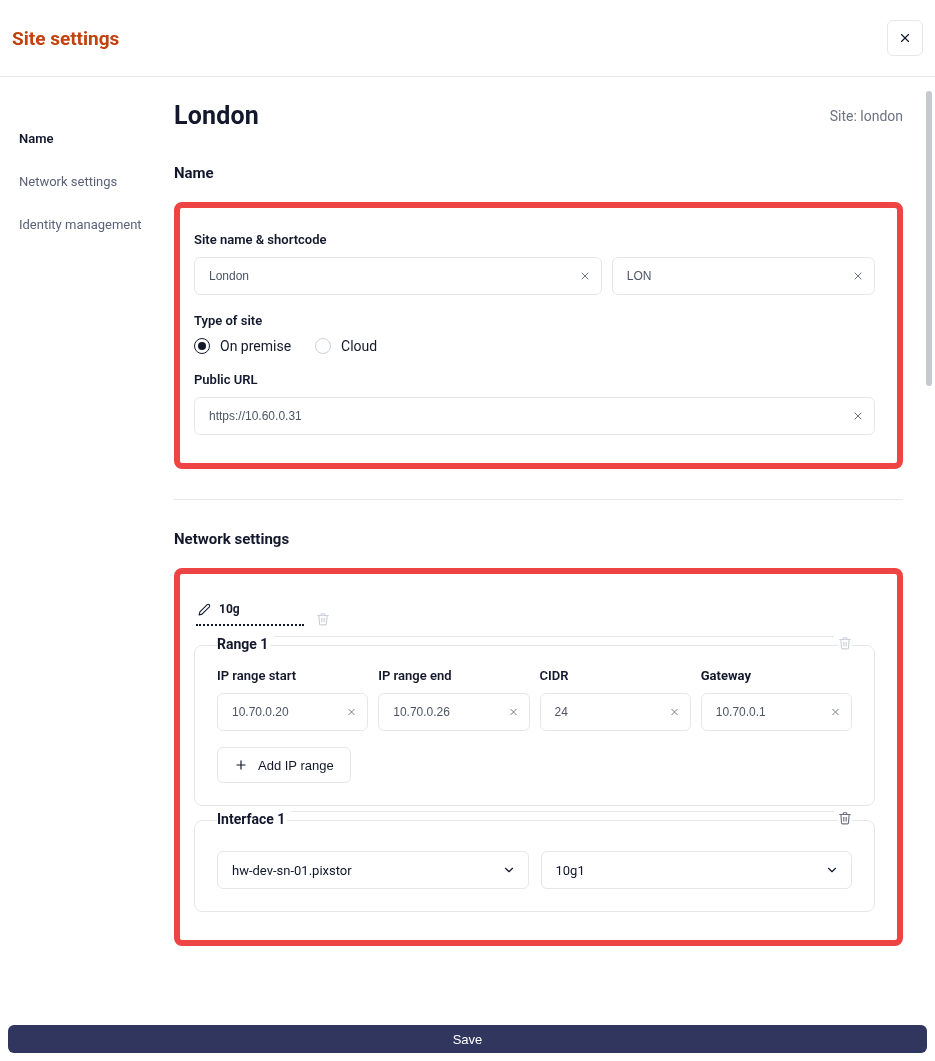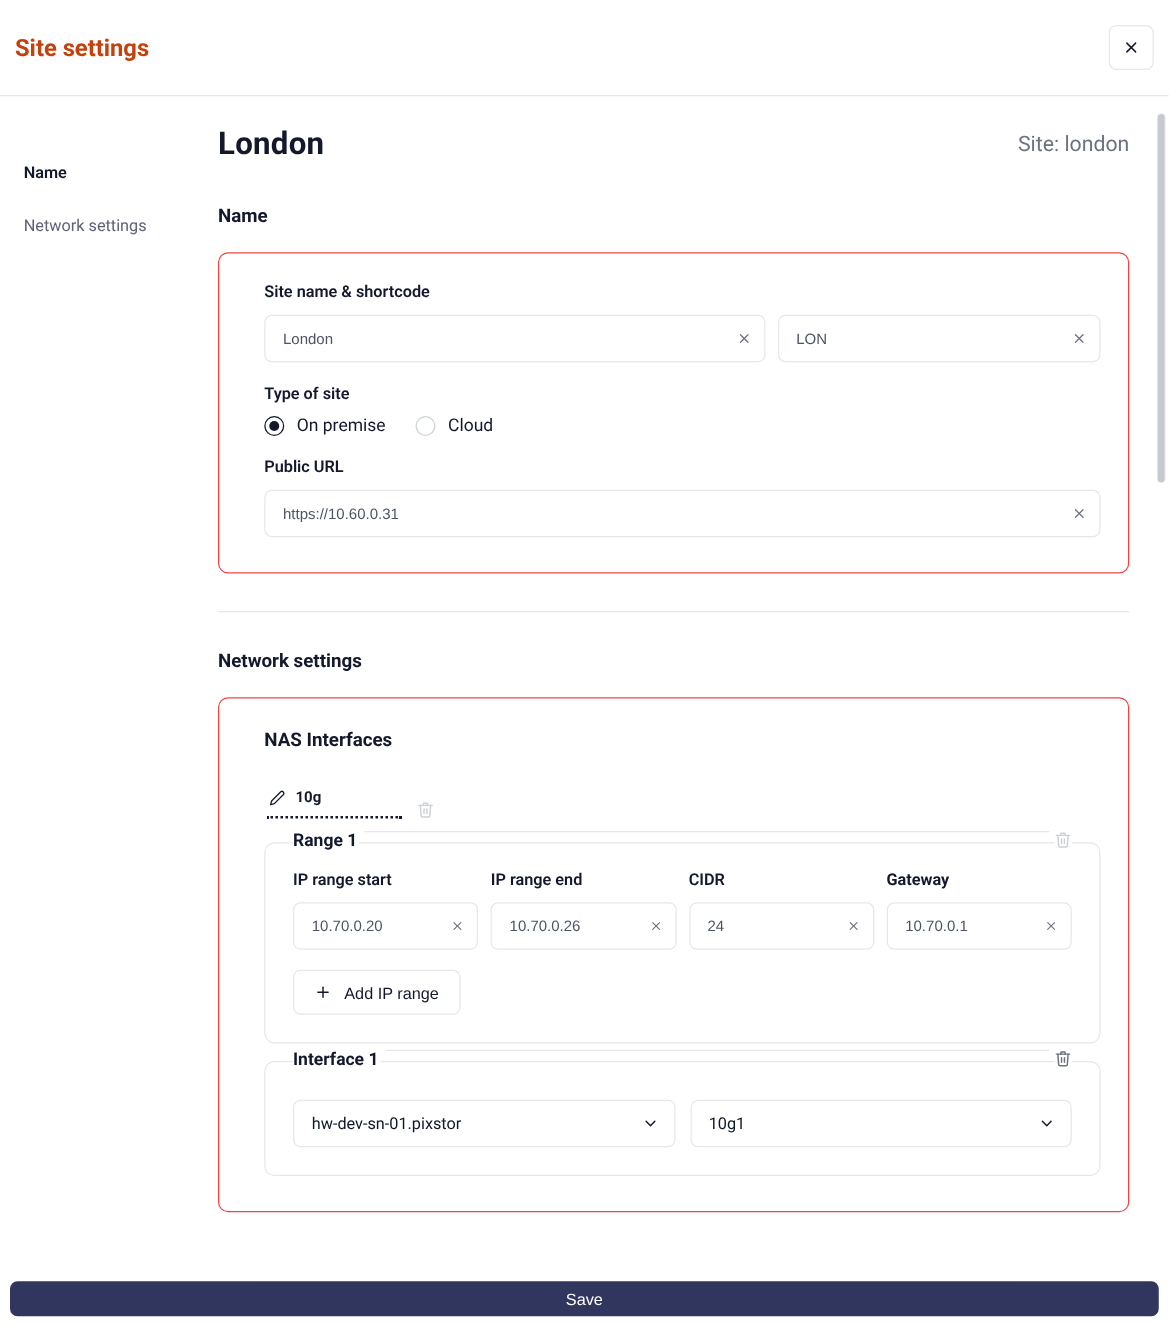--- a/index.html
+++ b/index.html
@@ -86,35 +86,35 @@
     justify-content: space-between;
     align-items: center;
     margin-bottom: 34px;
   }
   .page-heading-row h2 {
     font-size: 25px;
     font-weight: 700;
     letter-spacing: 0.2px;
   }
   .site-tag {
-    font-size: 17px;
+    font-size: 14px;
     color: #6b7280;
   }
 
   .section-title {
     font-size: 15px;
     font-weight: 700;
     margin-bottom: 20px;
     color: #13182d;
   }
 
   .card {
-    border: 1px solid #ef4444;
+    border: 6px solid #ef4444;
     border-radius: 8px;
-    padding: 24px 22px 28px 36px;
+    padding: 24px 22px 28px 14px;
   }
 
   .field-label {
     font-size: 13px;
     font-weight: 600;
     color: #13182d;
     margin-bottom: 10px;
   }
 
   .row { display: flex; gap: 10px; }
@@ -306,20 +306,21 @@
         </svg>
     </span>
   </button>
 </div>
 
 <div class="body">
 
   <nav class="sidebar">
     <div class="sidebar-item active">Name</div>
     <div class="sidebar-item">Network settings</div>
+    <div class="sidebar-item">Identity management</div>
   </nav>
 
   <div class="main-wrap">
     <div class="scrollbar-fake"></div>
     <div class="main">
 
       <div class="page-heading-row">
         <h2>London</h2>
         <span class="site-tag">Site: london</span>
       </div>
@@ -377,21 +378,20 @@
               </svg>
           </span>
         </div>
       </div>
 
       <hr class="section-divider">
 
       <div class="section-title">Network settings</div>
 
       <div class="card">
-        <div class="nas-title">NAS Interfaces</div>
 
         <div class="tab-header">
           <div class="tab">
             <span>
               <svg width="13" height="13" viewBox="0 0 24 24" fill="none" stroke="currentColor" stroke-width="2" stroke-linecap="round" stroke-linejoin="round">
                   <path d="M17 3a2.85 2.85 0 0 1 4 4L7.5 20.5 2 22l1.5-5.5L17 3z"></path>
                 </svg>
             </span>
             <span>10g</span>
           </div>

